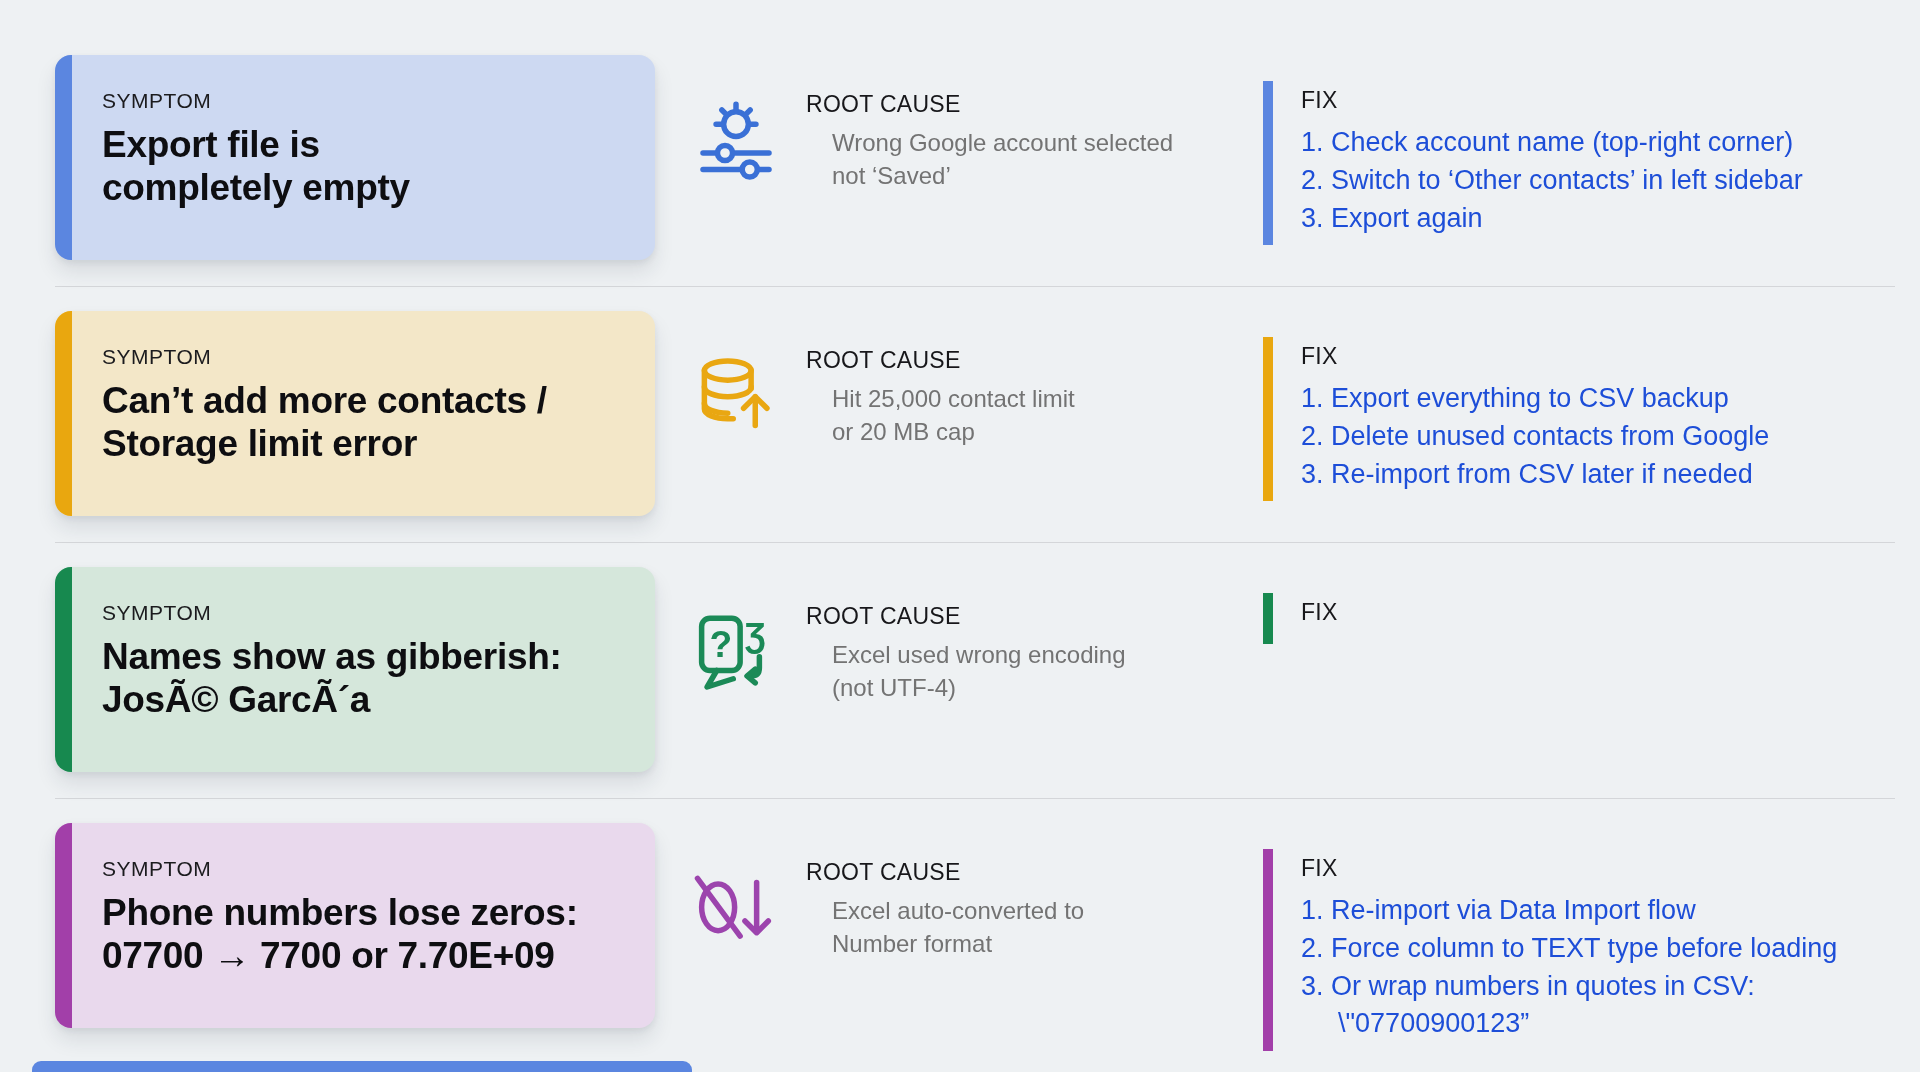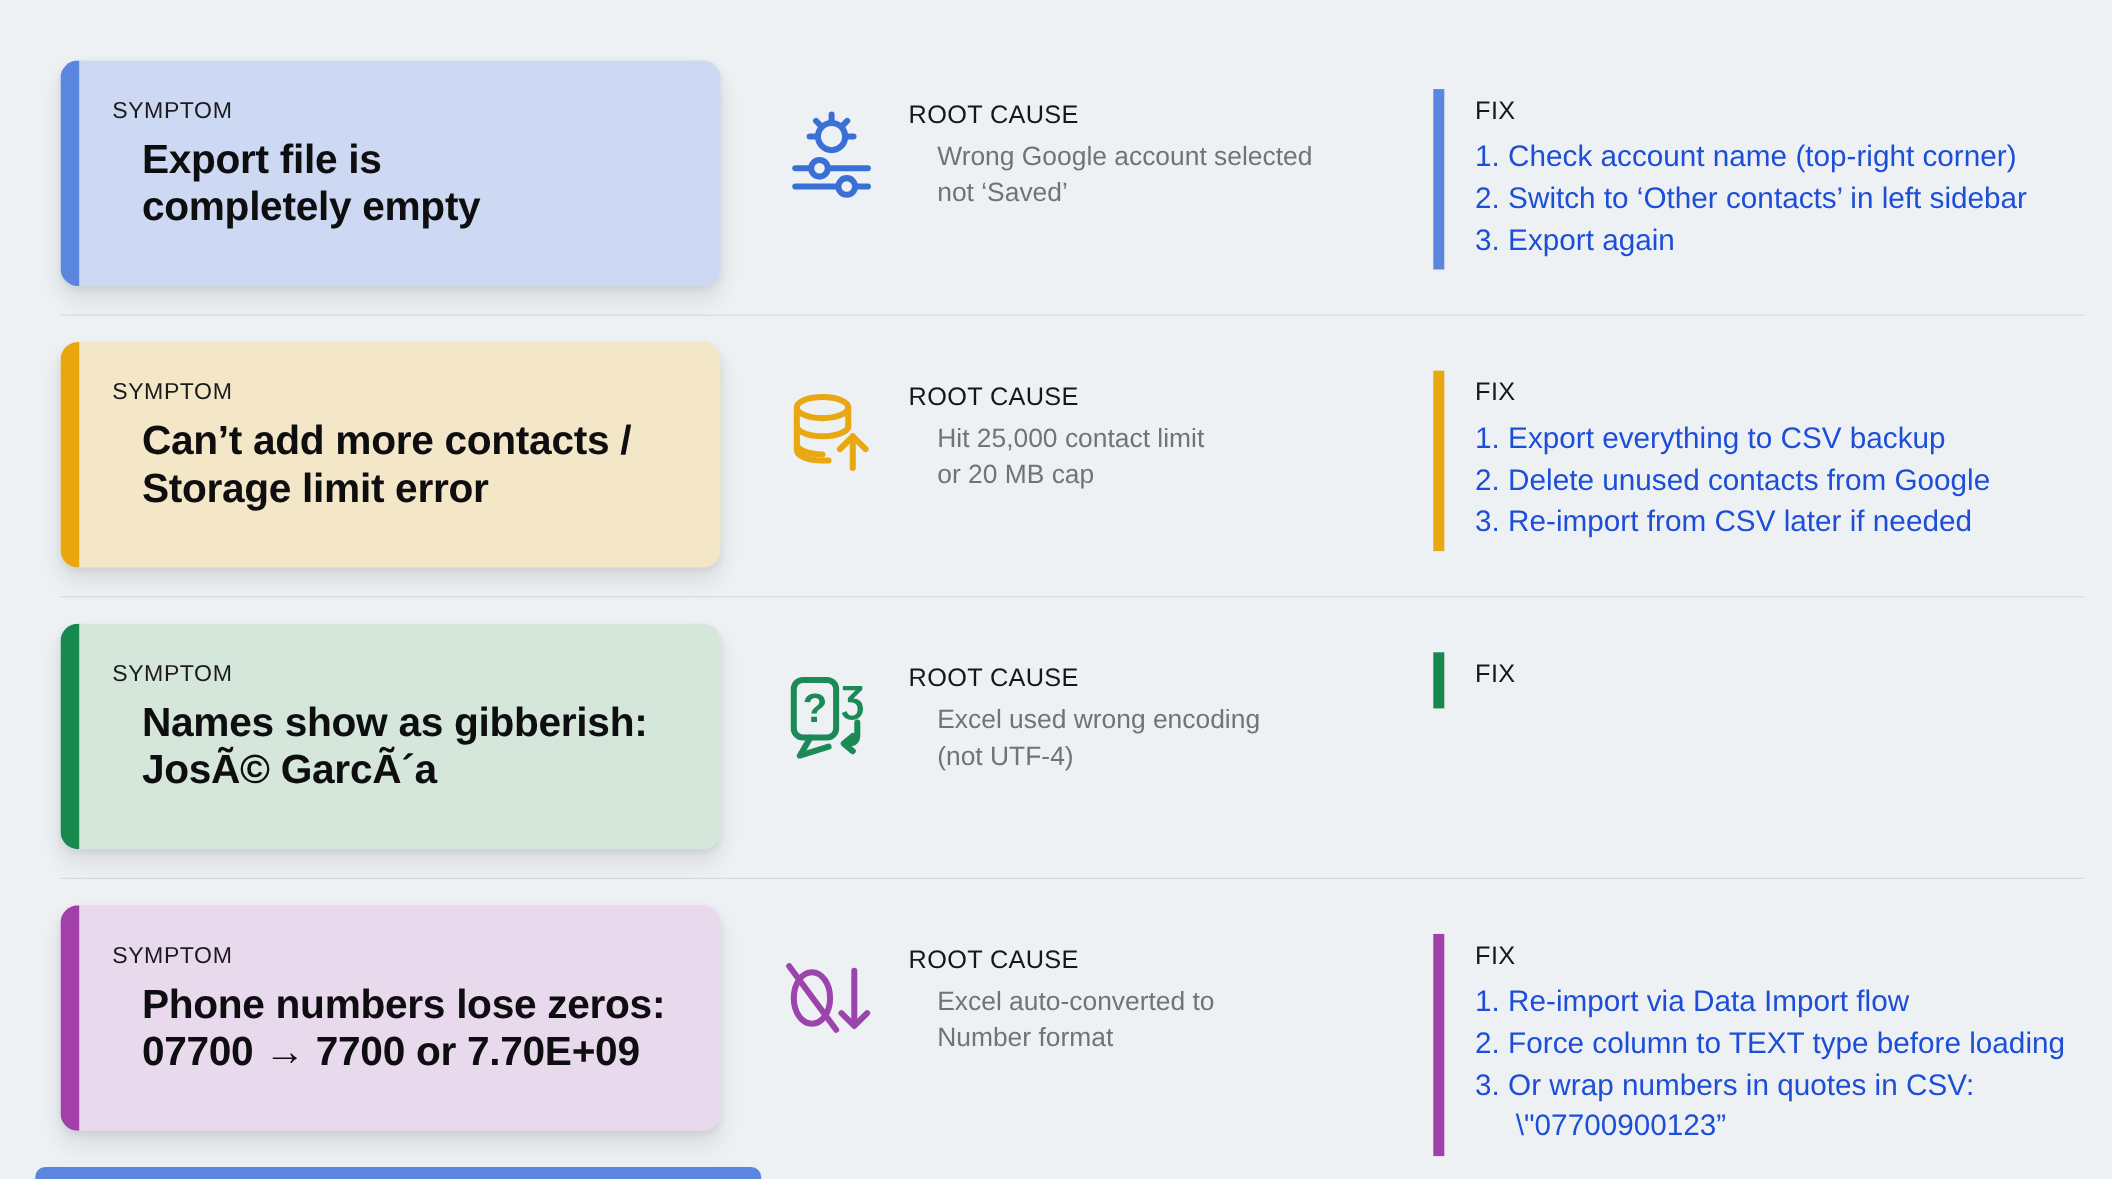--- a/index.html
+++ b/index.html
@@ -10,38 +10,37 @@
     position:relative;overflow:hidden;
     color:#1c1c1f;
   }
   .rows-container{padding-top:55px;}
   .row{
     display:grid;
     grid-template-columns:600px 608px 1fr;
     align-items:start;
     padding:0 25px 0 55px;
     min-height:205px;
-    gap:20px;
   }
   
   .symptom-card{
     height:205px;
     border-radius:16px;
     overflow:hidden;
     display:flex;
     background:var(--card-bg);
     box-shadow:0 12px 20px rgba(30,40,60,.10),0 3px 6px rgba(30,40,60,.07);
   }
   .accent{width:17px;flex:none;background:var(--accent);}
   .card-body{padding:34px 18px 0 30px;}
   .symptom-label{
     font-size:21px;letter-spacing:.5px;color:#1b1b1e;margin-bottom:10px;
   }
   .symptom-title{
-    font-size:37px;font-weight:700;line-height:1.17;color:#0e0e11;letter-spacing:-.3px;margin-left:27px;
+    font-size:37px;font-weight:700;line-height:1.17;color:#0e0e11;letter-spacing:-.3px;
   }
   
   .rootcause{
     display:flex;align-items:center;gap:24px;
     padding:36px 0 0 35px;
   }
   .icon-slot{width:92px;flex:none;display:flex;justify-content:center;color:var(--icon-color);}
   .icon-slot svg{display:block;}
   .section-label{font-size:23px;color:#17171a;margin-bottom:9px;letter-spacing:.3px;}
   .rc-line{font-size:24px;line-height:1.36;color:#737373;margin-left:26px;}

